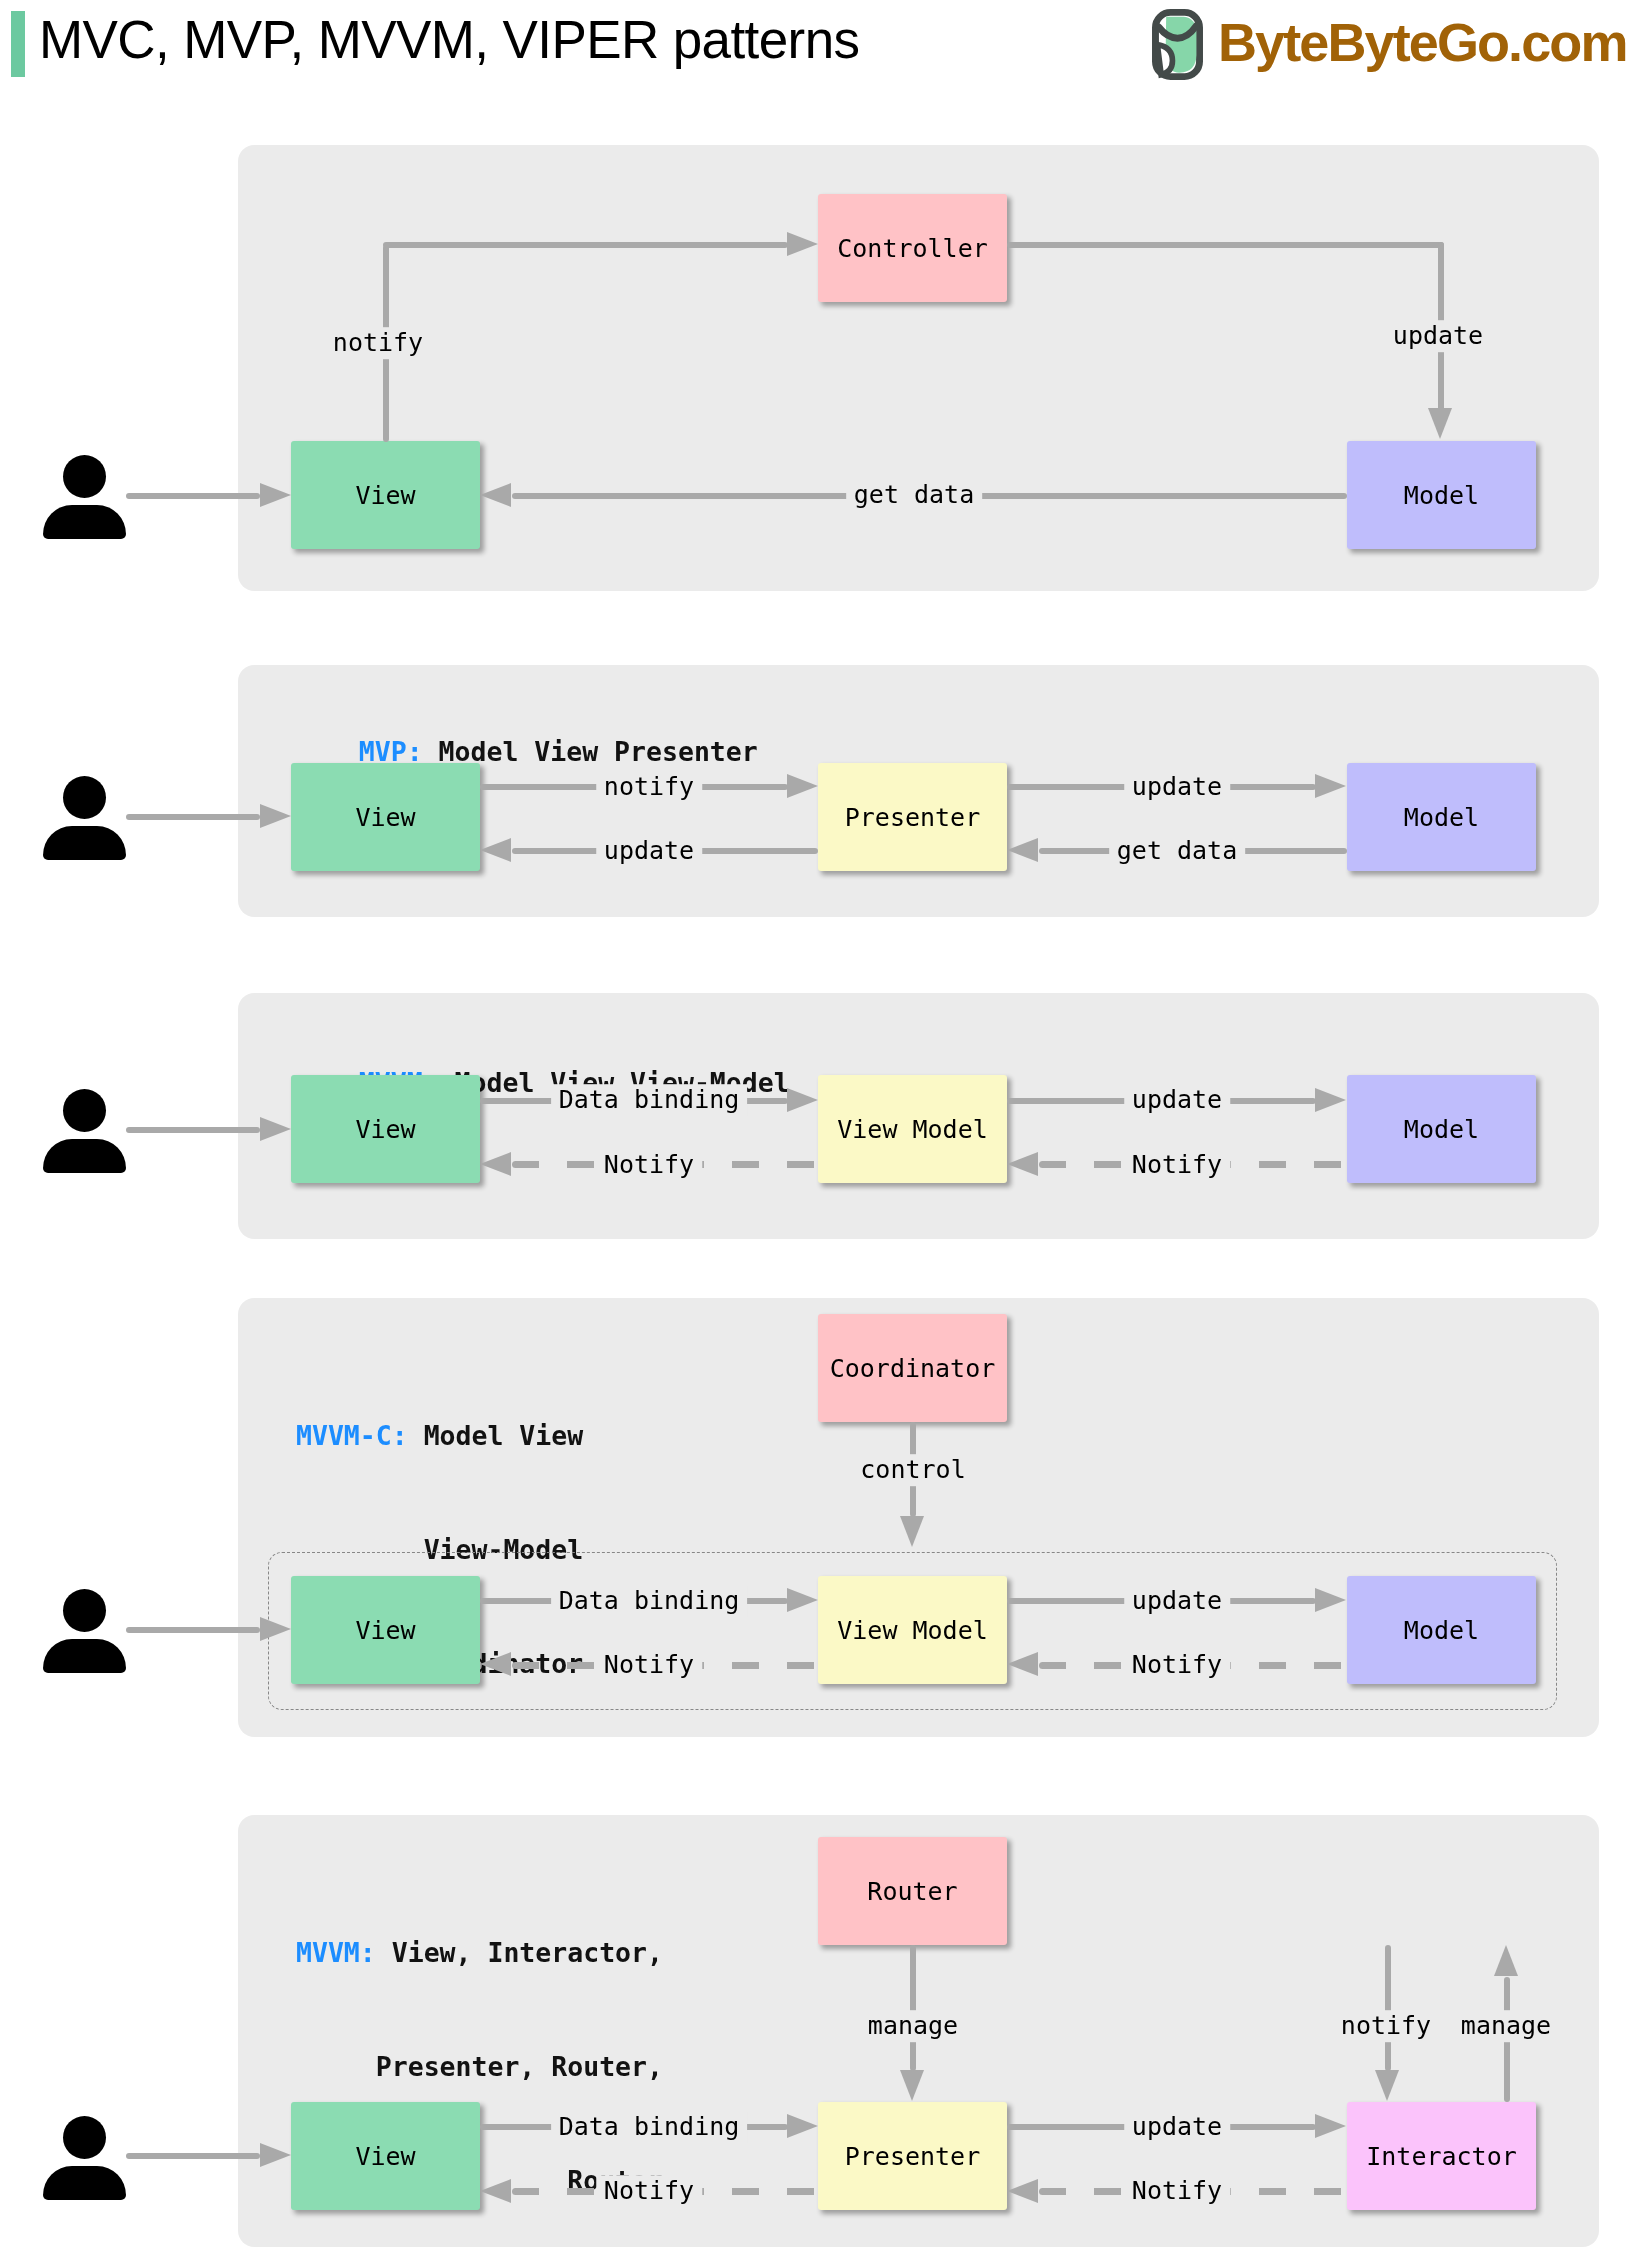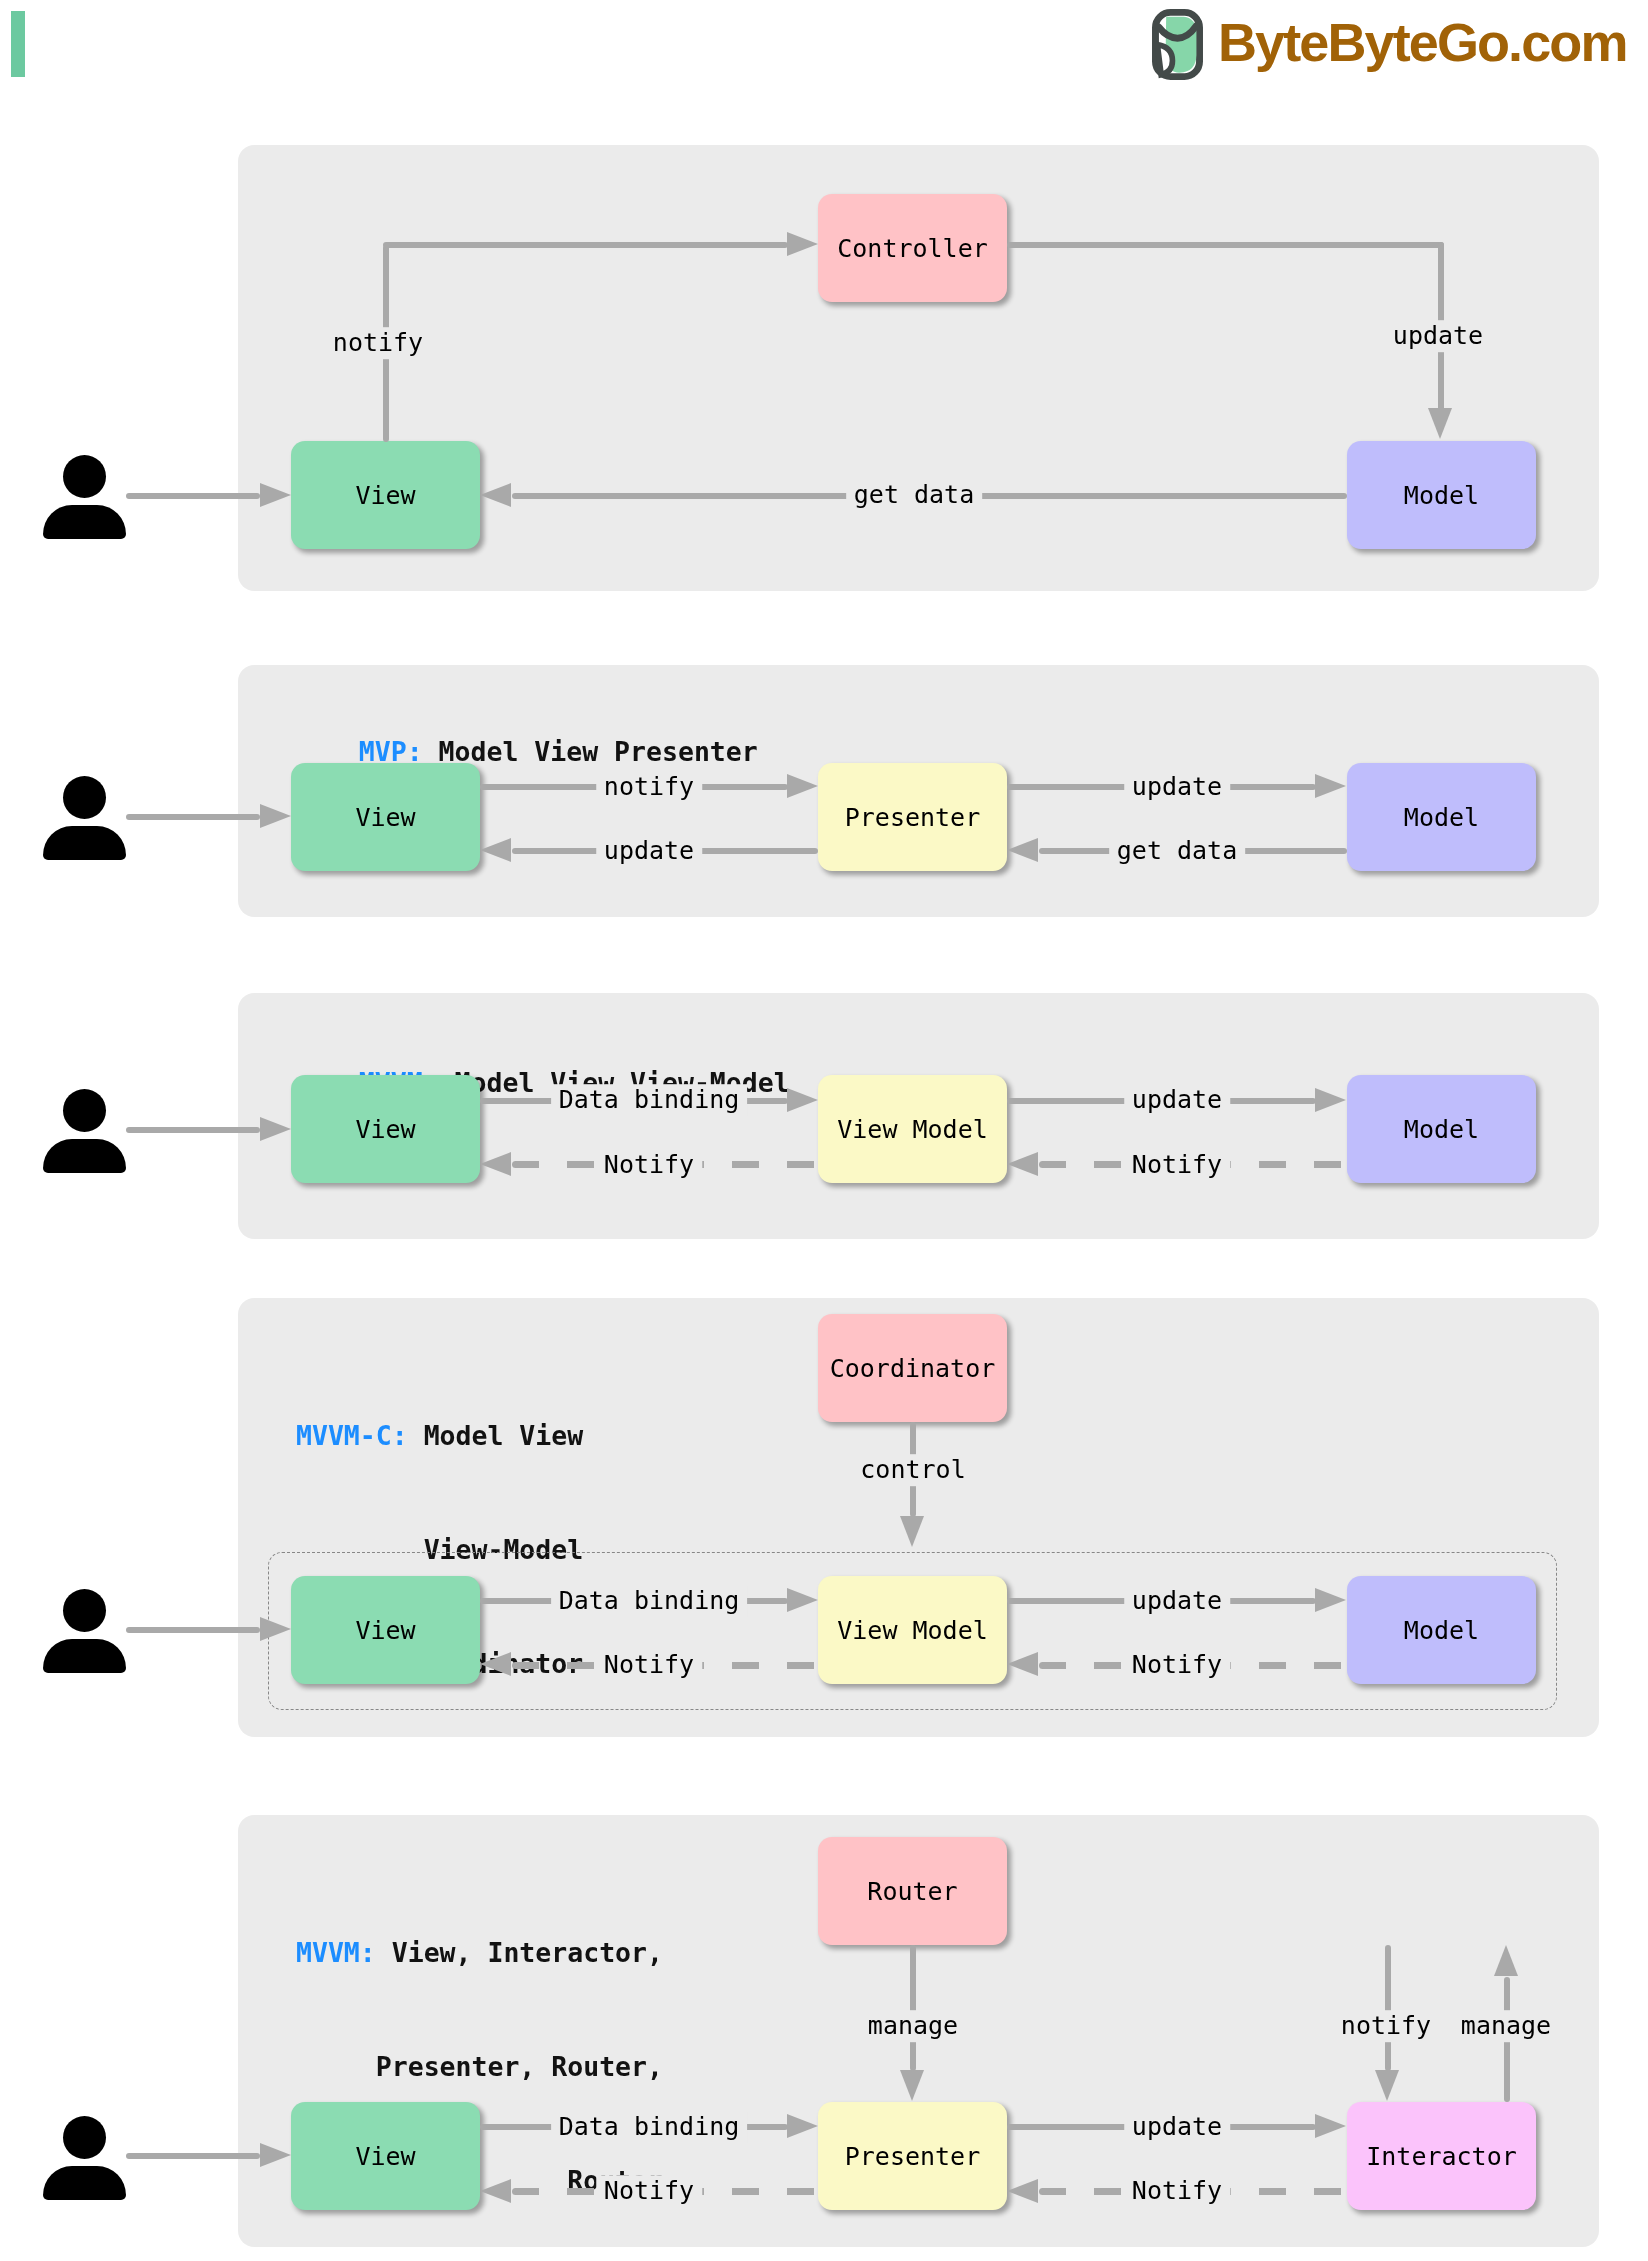--- a/index.html
+++ b/index.html
@@ -32,21 +32,21 @@
   .panel {
     position: absolute; left: 238px; width: 1361px;
     background: #ebebeb; border-radius: 16.4px;
   }
   .ptitle {
     position: absolute; font-size: 26.5px; font-weight: 700;
     line-height: 38px; color: #121212; white-space: pre; text-align: right;
   }
   .ptitle .abbr { color: #1c8dff; }
   .box {
-    position: absolute; width: 189px; height: 108px; border-radius: 14px;
+    position: absolute; width: 189px; height: 108px; border-radius: 3px;
     display: flex; align-items: center; justify-content: center;
     font-size: 25px; color: #000; white-space: pre;
     box-shadow: 3.2px 3.8px 5.7px rgba(0,0,0,0.33);
   }
   .green   { background: #8bdcb2; }
   .pink    { background: #ffc2c6; }
   .purple  { background: #bfbdfc; }
   .yellow  { background: #fbf9c6; }
   .magenta { background: #fbc3fb; }
   .hline { position: absolute; height: 5.7px; background: #a9a9a9; border-radius: 3.2px; }
@@ -69,20 +69,21 @@
   .person { position: absolute; width: 83px; }
   .person .head { width: 43px; height: 43px; border-radius: 50%; background: #000; margin: 0 auto; }
   .person .torso { width: 83px; height: 34px; background: #000; border-radius: 33px 33px 5.7px 5.7px; margin-top: 7px; }
 </style>
 </head>
 <body>
 
 <div class="page">
 
   <div class="accent-bar"></div>
+  <div class="page-title">MVC, MVP, MVVM, VIPER patterns</div>
 
   <svg class="brand-icon" viewBox="0 0 84 116">
     <rect x="7" y="7" width="70" height="102" rx="24" fill="#ffffff" stroke="#434a49" stroke-width="11"></rect>
     <path d="M24 14 H52 Q72 16 72 40 V74 Q72 102 45 103 Q27 103 23 80 Z" fill="#86d6a9"></path>
     <path d="M12 30 Q26 48 42 48 Q58 48 72 28" fill="none" stroke="#434a49" stroke-width="11" stroke-linecap="round"></path>
     <path d="M10 58 Q34 62 34 84 Q34 102 16 106 Z" fill="#ffffff" stroke="#434a49" stroke-width="9"></path>
   </svg>
   <div class="brand-text">ByteByteGo.com</div>
 
   <div class="panel" style="top:145px;height:446px;"></div>

